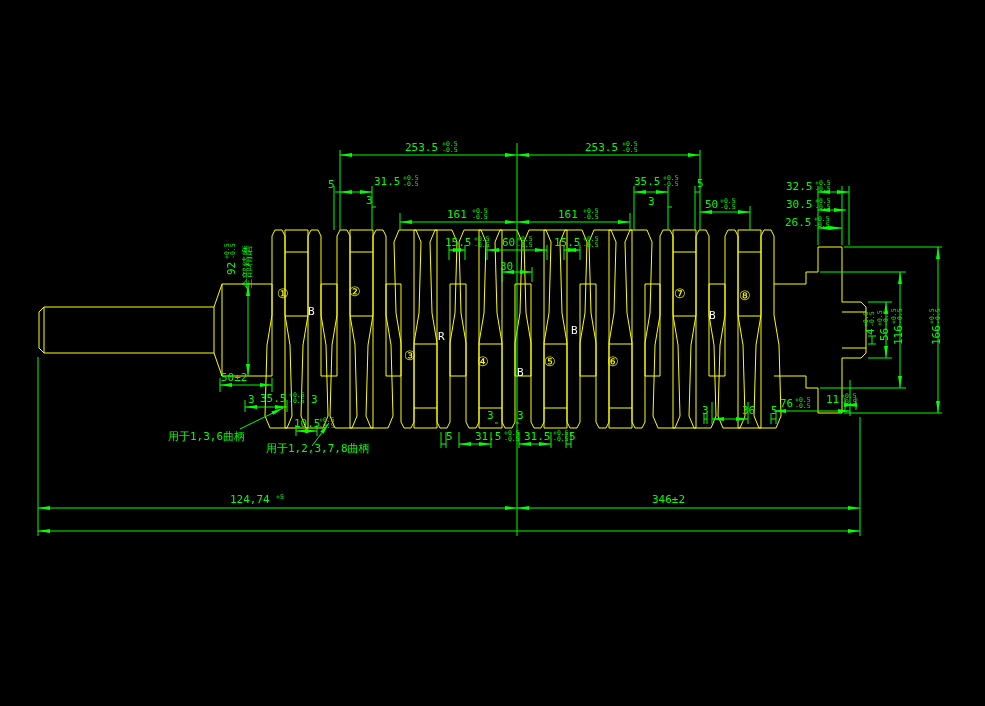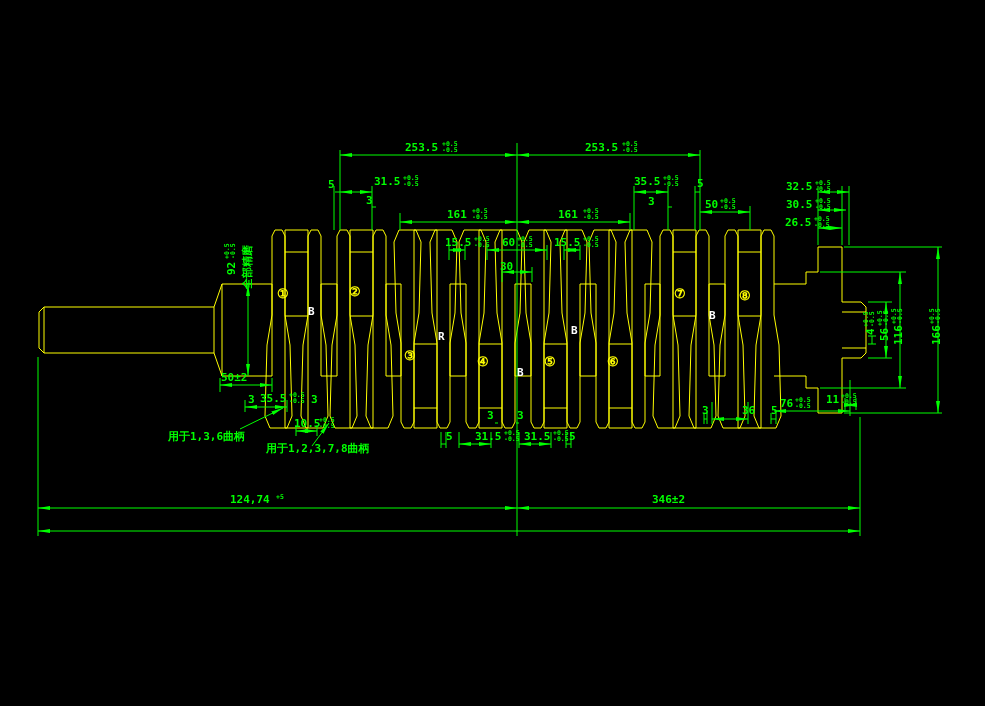--- a/index.html
+++ b/index.html
@@ -1,16 +1,16 @@
 <!DOCTYPE html>
 <html><head>
 <meta charset="utf-8">
 <style>
   html,body{margin:0;padding:0;background:#000;}
-  .stage{position:relative;width:985px;height:706px;background:#000;overflow:hidden;font-weight:bold;}
+  .stage{position:relative;width:985px;height:706px;background:#000;overflow:hidden;}
   svg{display:block;}
   svg text{font-family:"DejaVu Sans Mono","Liberation Mono",monospace;}
   .part{stroke:#ffff00;fill:none;stroke-width:1;}
   .dim{stroke:#00ff00;fill:none;stroke-width:1;}
   .arr{marker-start:url(#arw);marker-end:url(#arw);}
   .ldr{marker-end:url(#arw);}
   .dv{fill:#00ff00;font-size:11px;}
   .tol{fill:#00ff00;font-size:6.5px;}
   .note{fill:#00ff00;font-size:11px;}
   .bal{fill:#ffff00;font-size:13px;}

